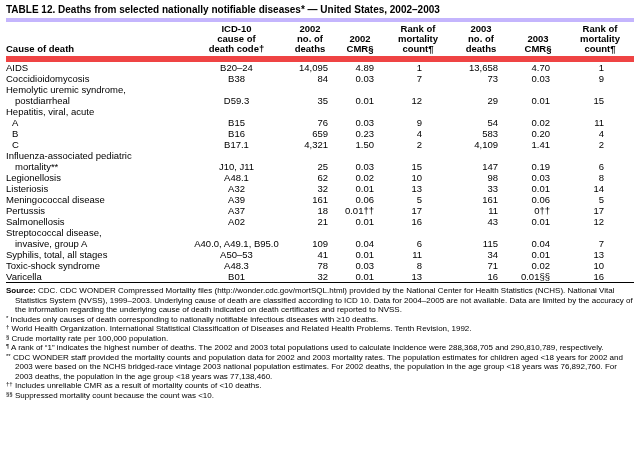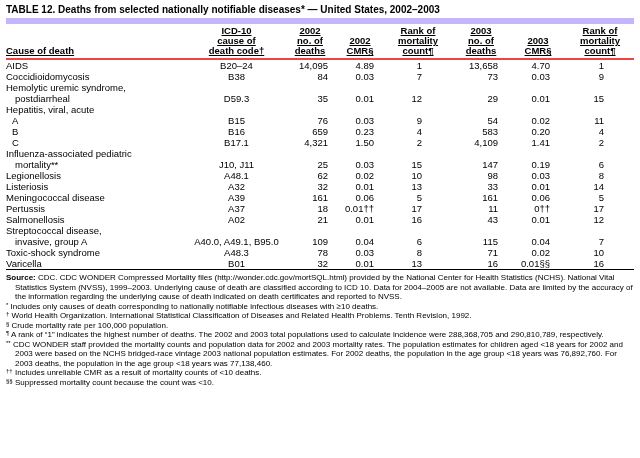--- a/index.html
+++ b/index.html
@@ -7,38 +7,38 @@
   body {
     width: 640px; height: 458px;
     background: #ffffff; color: #000000;
     font-family: "Liberation Sans", sans-serif;
     overflow: hidden;
   }
   .page { padding: 4px 6px 2px 6px; }
   .title {
     font-size: 10px; font-weight: bold;
     padding-bottom: 3px;
-    border-bottom: 6px solid #c4b5fd;
+    border-bottom: 4px solid #c4b5fd;
     white-space: nowrap;
   }
   table {
     width: 628px;
     border-collapse: collapse;
     table-layout: fixed;
     font-size: 9.5px;
     border-bottom: 1px solid #000;
   }
   col.w0 { width: 183px; } col.w1 { width: 95px; }
   col.w2 { width: 52px; }  col.w3 { width: 48px; }
   col.w4 { width: 68px; }  col.w5 { width: 58px; }
   col.w6 { width: 56px; }  col.w7 { width: 68px; }
   thead th {
     font-weight: bold; text-align: center; vertical-align: bottom;
     padding: 2px 0 2px 0; line-height: 10px;
-    border-bottom: 2px solid #ef4444; white-space: nowrap; text-decoration: underline;
+    border-bottom: 6px solid #ef4444; white-space: nowrap;
   }
   thead th.col0 { text-align: left; }
   tbody td {
     padding: 0; vertical-align: bottom;
     line-height: 11px; white-space: nowrap;
   }
   td.label div.cont { padding-left: 9px; }
   tr.indent td.label { padding-left: 6px; }
   td.num { text-align: right; }
   td.code { text-align: center; }
@@ -271,20 +271,32 @@
           <td class="code c0">A40.0, A49.1, B95.0</td>
           <td class="num c1">109</td>
           <td class="num c2">0.04</td>
           <td class="num c3">6</td>
           <td class="num c4">115</td>
           <td class="num c5">0.04</td>
           <td class="num c6">7</td>
         </tr>
         <tr>
           <td class="label">
+            <div>Syphilis, total, all stages</div>
+          </td>
+          <td class="code c0">A50–53</td>
+          <td class="num c1">41</td>
+          <td class="num c2">0.01</td>
+          <td class="num c3">11</td>
+          <td class="num c4">34</td>
+          <td class="num c5">0.01</td>
+          <td class="num c6">13</td>
+        </tr>
+        <tr>
+          <td class="label">
             <div>Toxic-shock syndrome</div>
           </td>
           <td class="code c0">A48.3</td>
           <td class="num c1">78</td>
           <td class="num c2">0.03</td>
           <td class="num c3">8</td>
           <td class="num c4">71</td>
           <td class="num c5">0.02</td>
           <td class="num c6">10</td>
         </tr>

